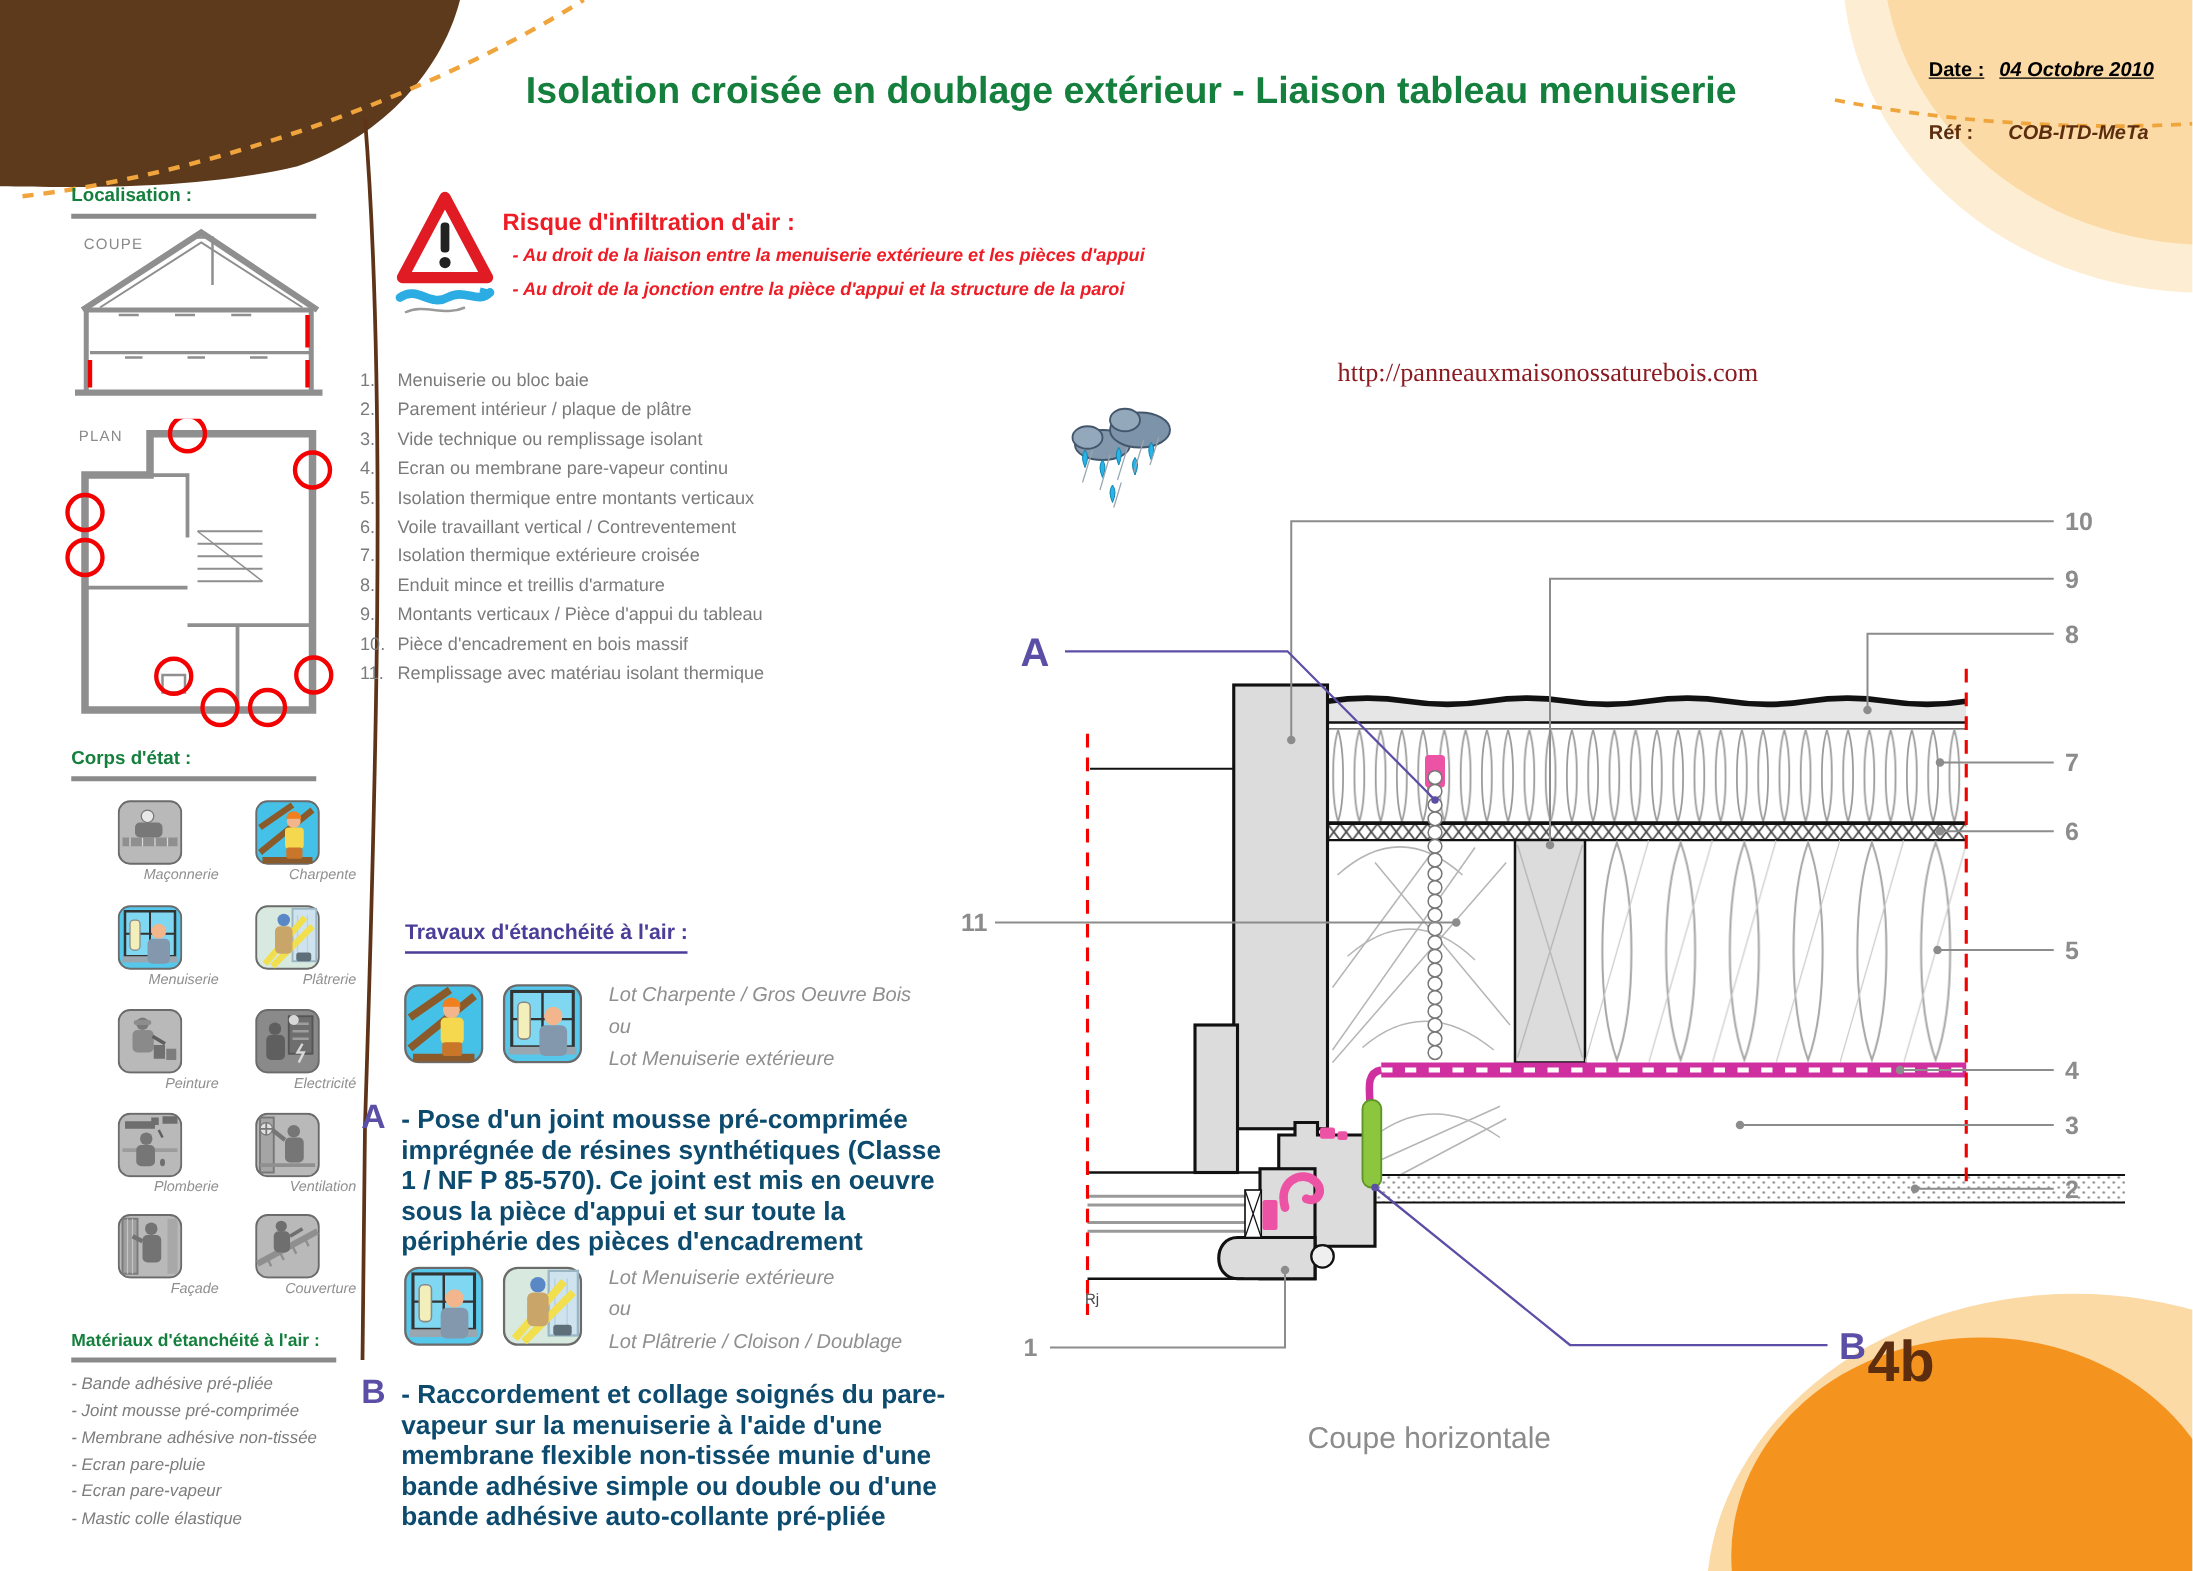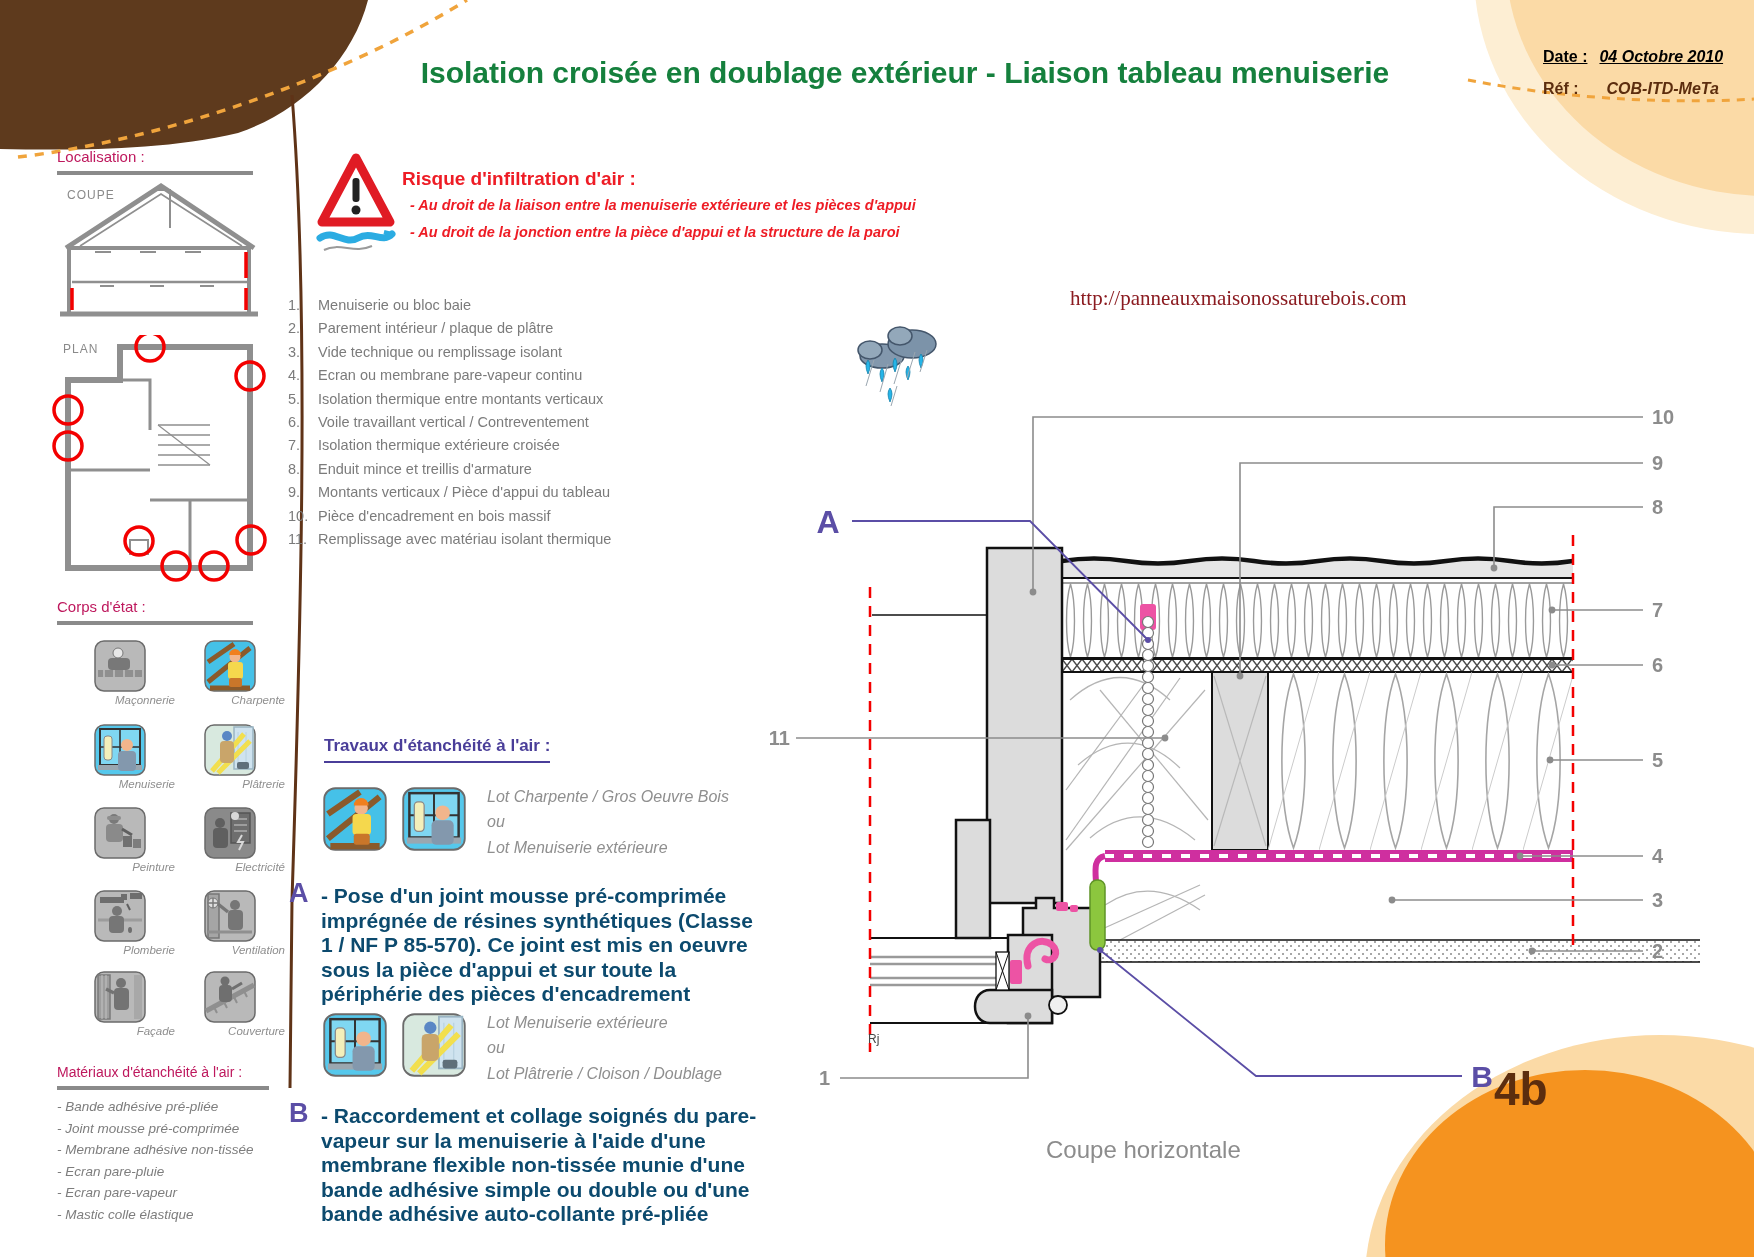--- a/index.html
+++ b/index.html
@@ -7,25 +7,25 @@
         font-family:"Liberation Sans",sans-serif;}
   .abs{position:absolute;}
   svg{display:block;}
   .z1{z-index:1;} .z2{z-index:2;}
   
   .logo{left:55px;top:40px;color:#fff;font-size:23px;font-weight:bold;line-height:28.5px;}
   
   .title{left:340px;top:56px;width:1130px;text-align:center;color:#15803d;font-size:30px;font-weight:bold;}
   .subtitle{left:340px;top:94px;width:910px;text-align:center;color:#5f2c0d;font-size:17px;font-weight:bold;}
   .dateline{left:1543px;top:48px;color:#000000;font-size:16px;white-space:nowrap;text-decoration:underline;}
-  .refline{left:1543px;top:80px;color:#5c2d0e;font-size:16px;white-space:nowrap;}
+  .refline{left:1543px;top:98px;color:#5c2d0e;font-size:16px;white-space:nowrap;}
   .dr-label{font-weight:bold;}
   .dr-value{font-style:italic;font-weight:bold;margin-left:12px;}
   
-  .sec-head{color:#be185d;font-size:15px;font-weight:normal;}
+  .sec-head{color:#15803d;font-size:15px;font-weight:bold;}
   .sec-bar{background:#8a8a8a;height:4px;}
   .small-cap{color:#8a8a8a;font-size:12px;letter-spacing:1px;}
   .trade{width:110px;text-align:right;}
   .trade svg{margin:0 auto;}
   .trade-label{margin-top:2px;color:#8f8f8f;font-size:11.5px;font-style:italic;}
   .mat-list{color:#7d7d7d;font-size:13.5px;font-style:italic;line-height:21.5px;white-space:nowrap;}
   
   .warn-title{color:#ee1c25;font-size:19px;font-weight:bold;}
   .warn-line{color:#ee1c25;font-size:14.5px;font-weight:bold;font-style:italic;white-space:nowrap;}
   .legend{color:#7b7b7b;font-size:14.5px;font-weight:500;line-height:23.4px;}

